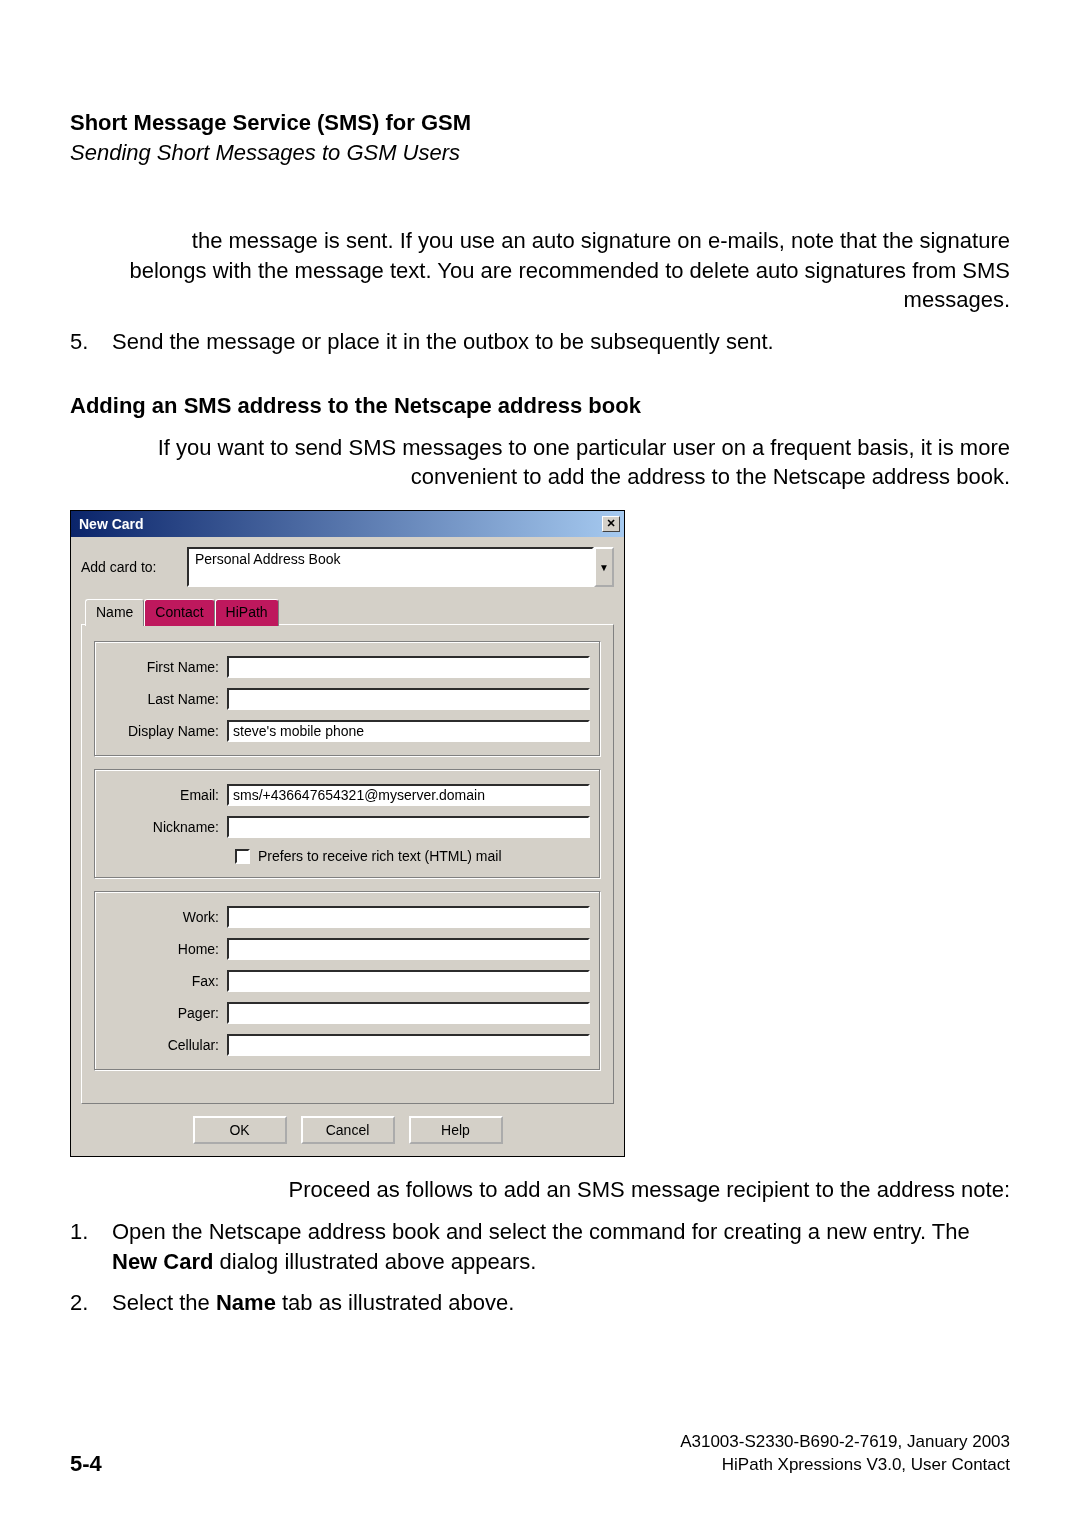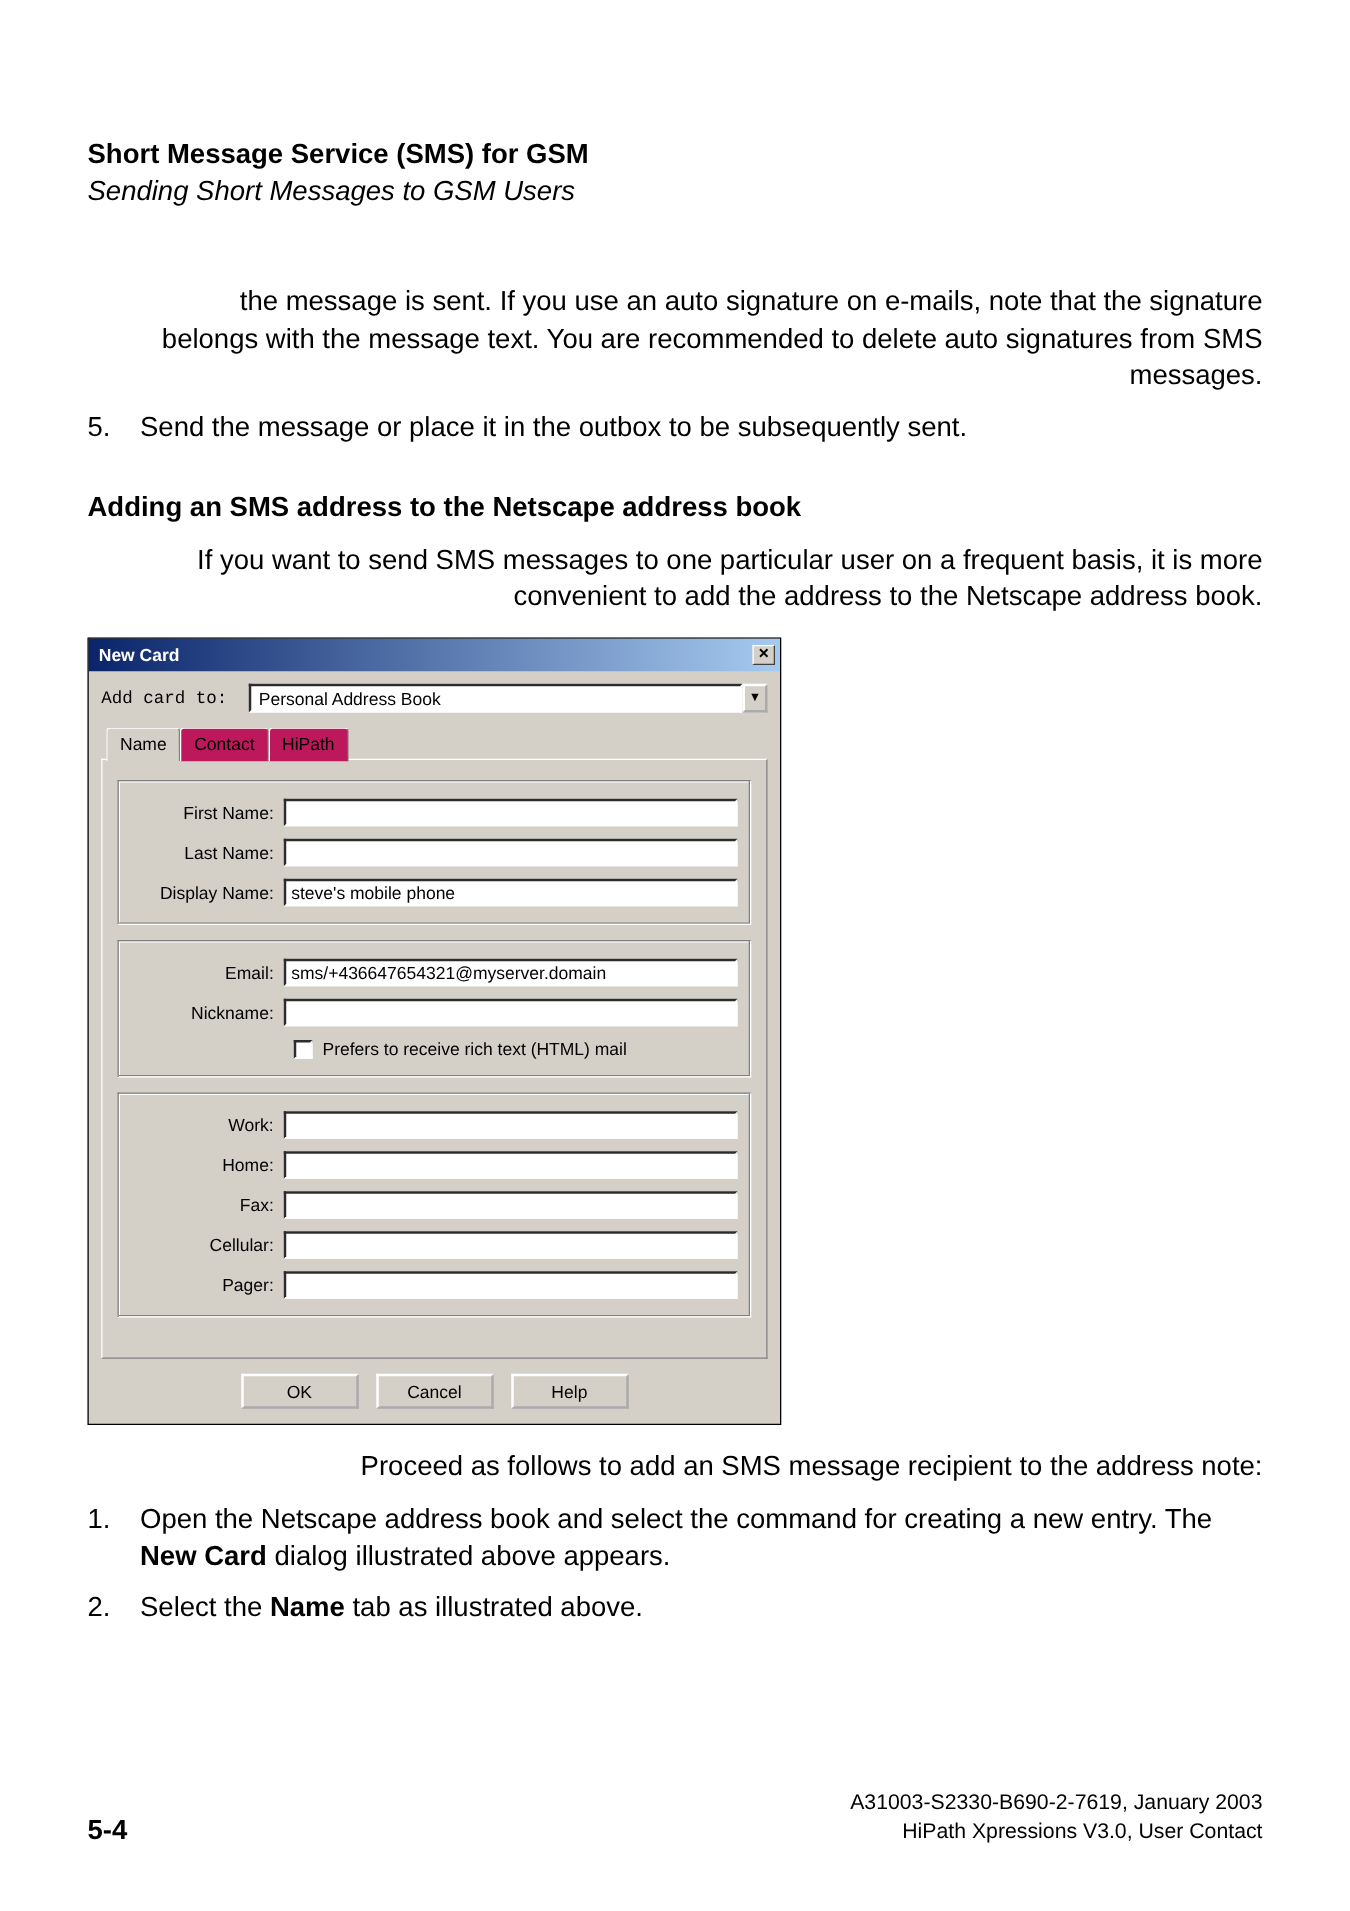--- a/index.html
+++ b/index.html
@@ -90,27 +90,25 @@
   .dlg-inner {
     padding: 10px 10px 12px 10px;
   }
   .addrow {
     display: flex;
     align-items: center;
     margin-bottom: 12px;
   }
   .addrow-label {
     width: 106px;
-    font-family: Liberation Mono, monospace;
   }
   .combo {
     flex: 1;
     display: flex;
-    height: 23px;
-    margin-left: 12px;
+    height: 40px;
   }
   .combo-text {
     flex: 1;
     border: 2px inset #fff;
     border-top-color: #808080;
     border-left-color: #808080;
     background: #fff;
     padding: 2px 6px;
     font-size: 14px;
     line-height: 17px;
@@ -322,25 +320,25 @@
           </div>
           <div class="frow">
             <div class="flabel">Home:</div>
             <div class="finput"></div>
           </div>
           <div class="frow">
             <div class="flabel">Fax:</div>
             <div class="finput"></div>
           </div>
           <div class="frow">
+            <div class="flabel">Pager:</div>
+            <div class="finput"></div>
+          </div>
+          <div class="frow">
             <div class="flabel">Cellular:</div>
-            <div class="finput"></div>
-          </div>
-          <div class="frow">
-            <div class="flabel">Pager:</div>
             <div class="finput"></div>
           </div>
         </div>
 
       </div>
 
       <div class="btn-row">
         <div class="btn">OK</div>
         <div class="btn">Cancel</div>
         <div class="btn">Help</div>

